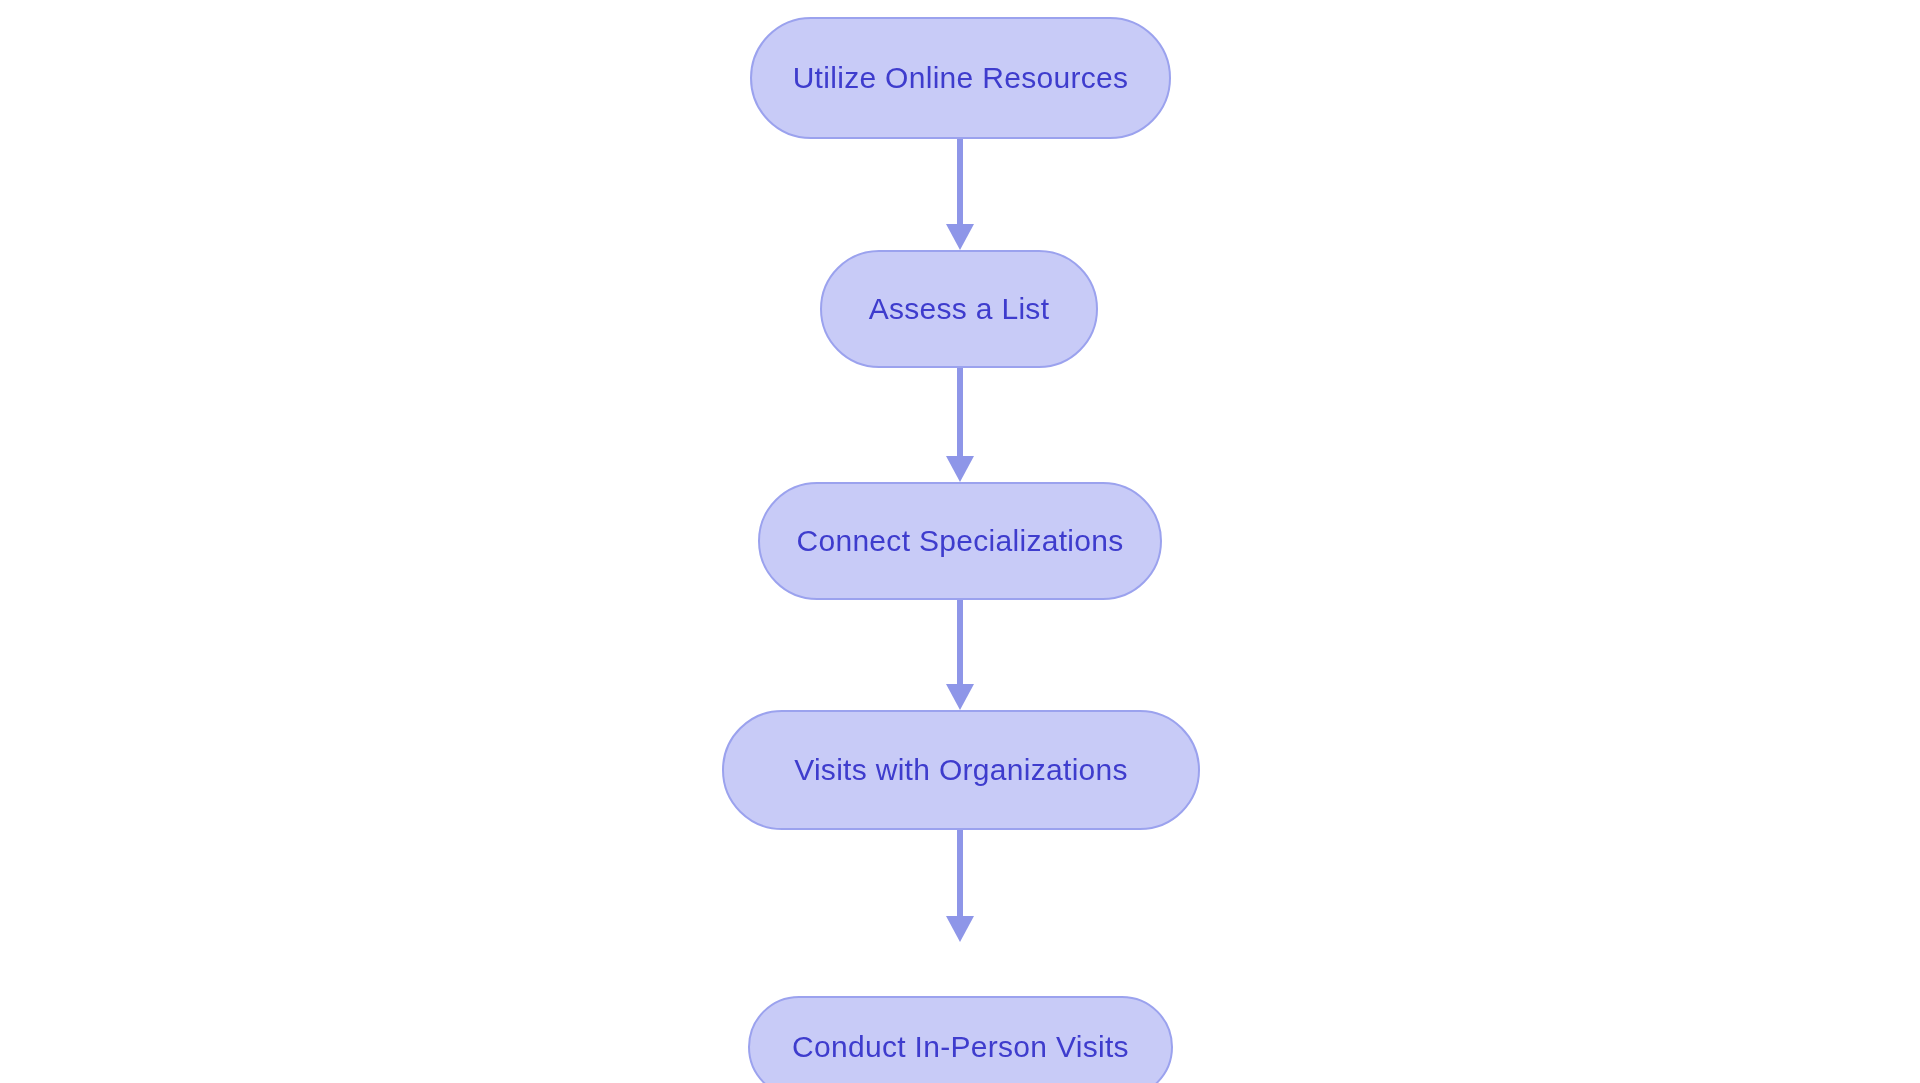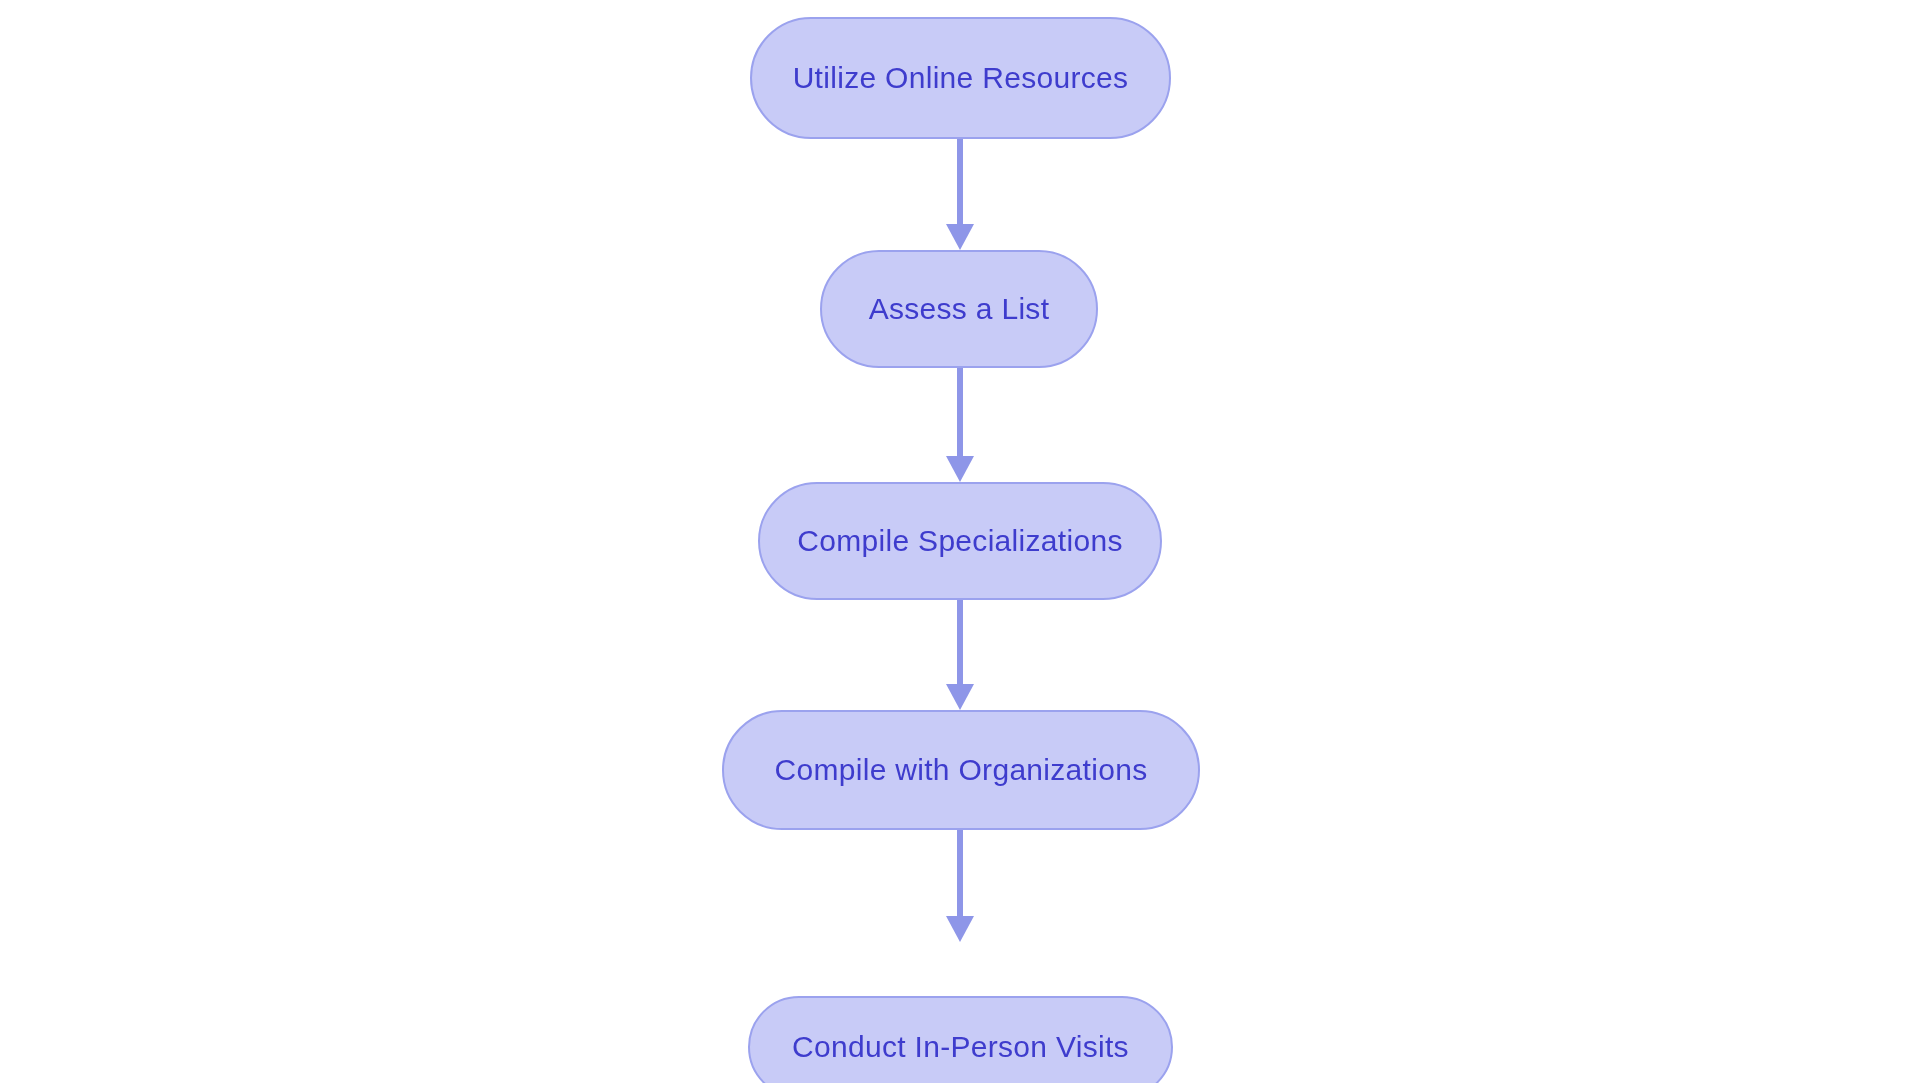--- a/index.html
+++ b/index.html
@@ -81,30 +81,30 @@
   <div class="node node-2">
     <span>Assess a List</span>
   </div>
 
   <div class="arrow arrow-2">
     <div class="arrow-line"></div>
     <div class="arrow-head"></div>
   </div>
 
   <div class="node node-3">
-    <span>Compile Specializations</span>
+    <span>Connect Specializations</span>
   </div>
 
   <div class="arrow arrow-3">
     <div class="arrow-line"></div>
     <div class="arrow-head"></div>
   </div>
 
   <div class="node node-4">
-    <span>Compile with Organizations</span>
+    <span>Visits with Organizations</span>
   </div>
 
   <div class="arrow arrow-4">
     <div class="arrow-line"></div>
     <div class="arrow-head"></div>
   </div>
 
   <div class="node node-5">
     <span>Conduct In-Person Visits</span>
   </div>

